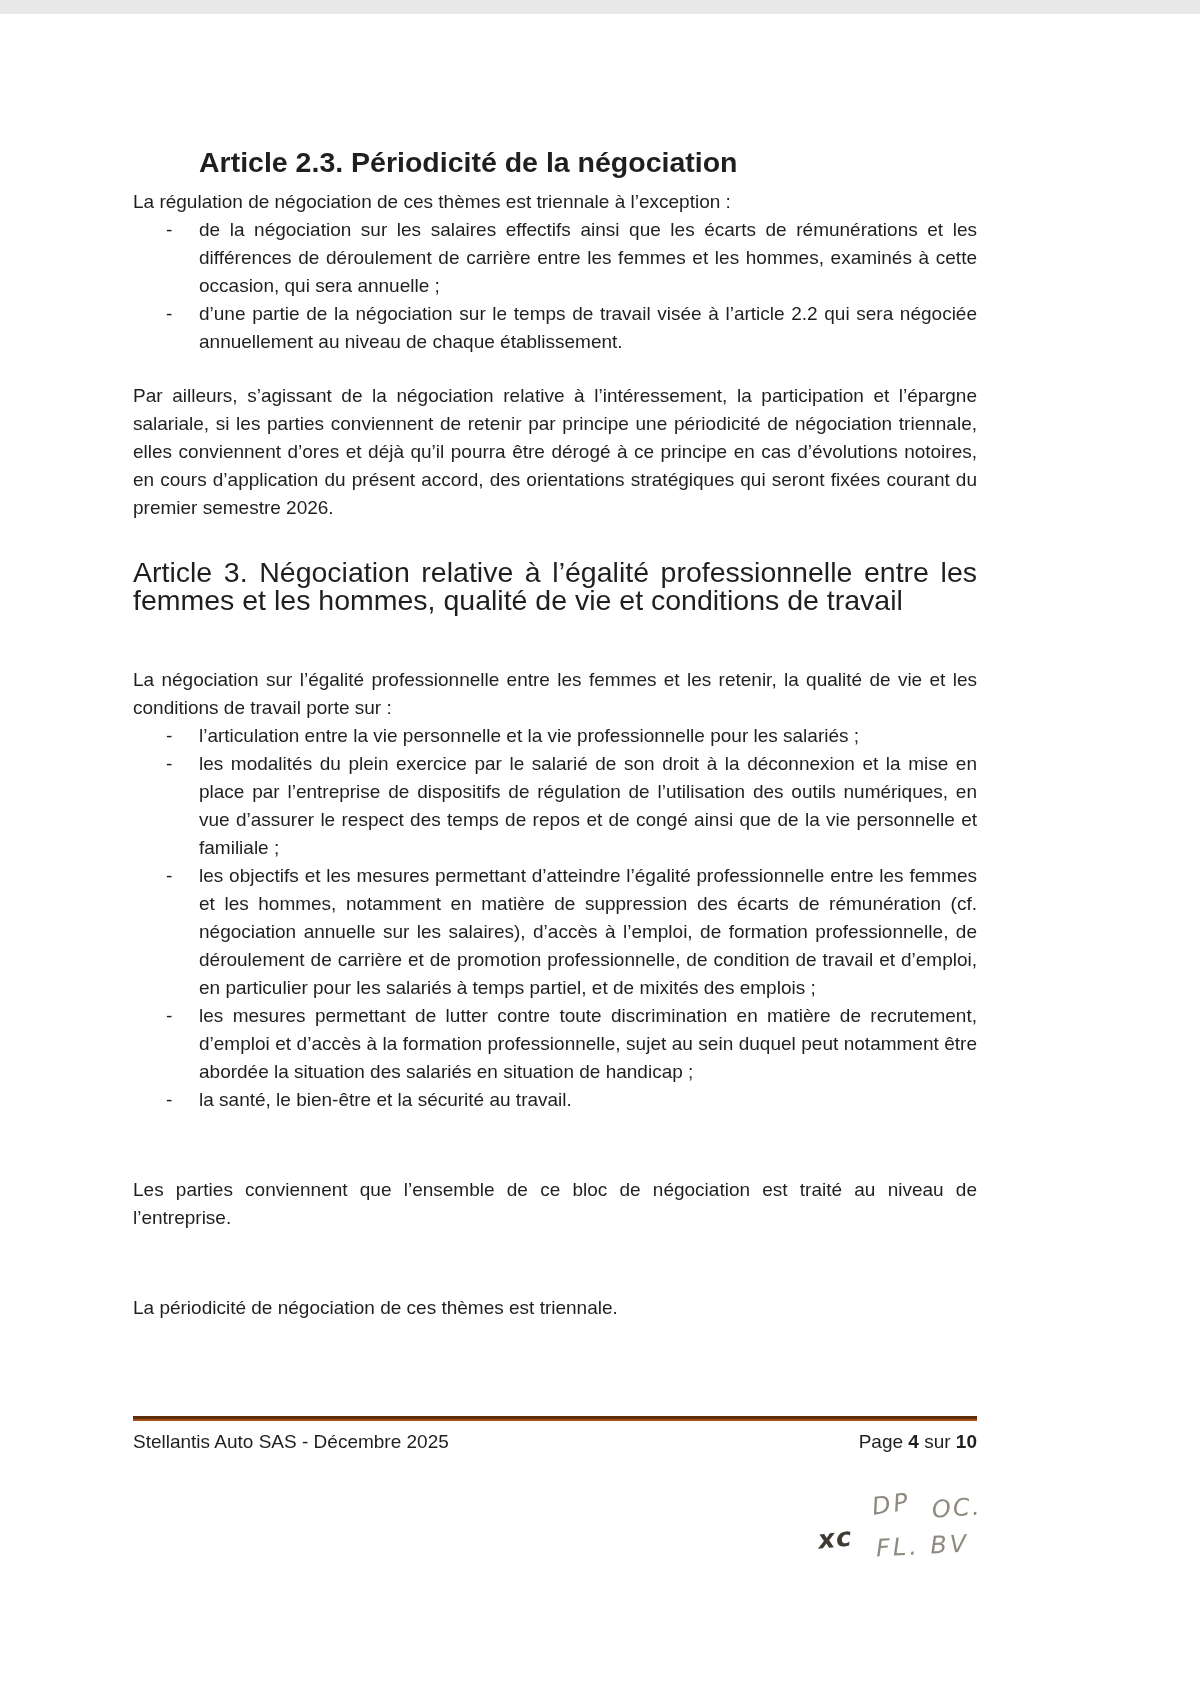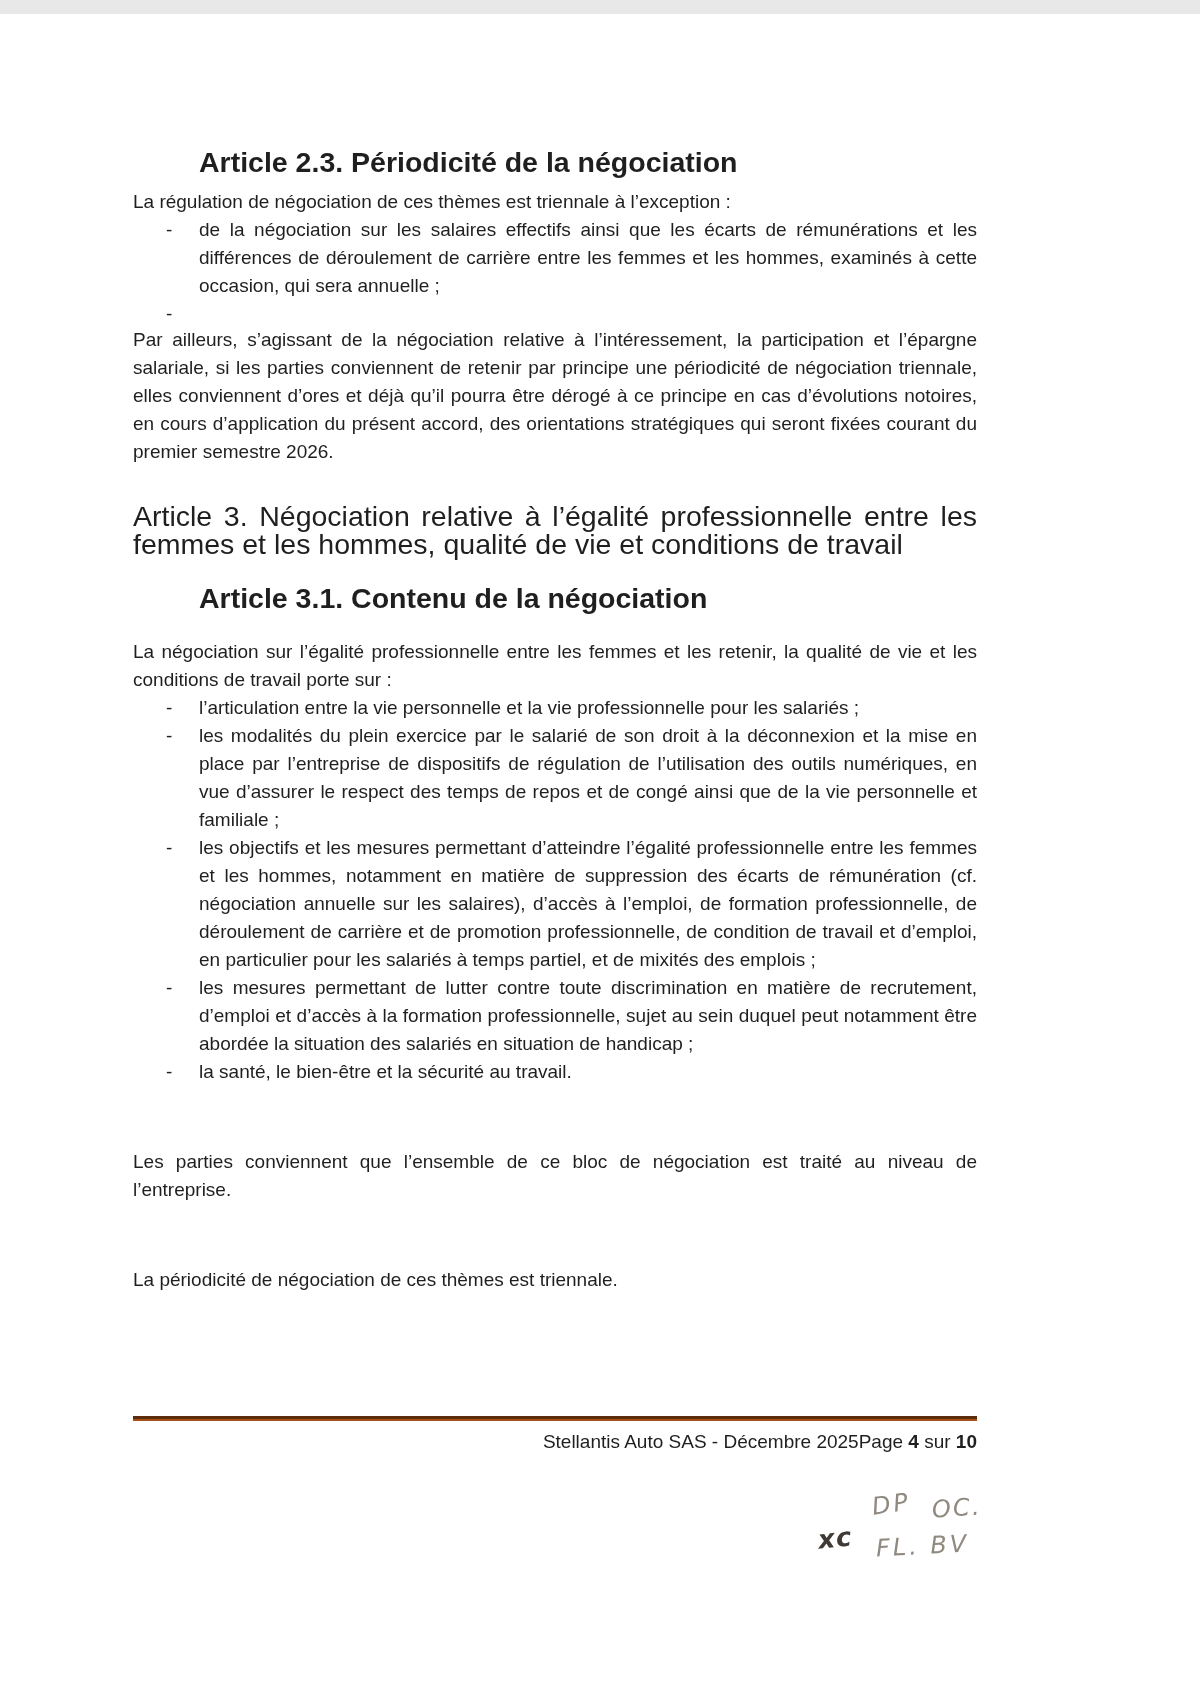--- a/index.html
+++ b/index.html
@@ -65,21 +65,21 @@
     top: 1402px;
     height: 5px;
     background: linear-gradient(to bottom, #5d2c0a 0 60%, #a65118 60% 100%);
   }
   .footer {
     position: absolute;
     left: 133px;
     width: 844px;
     top: 1414px;
     display: flex;
-    justify-content: flex-end;
+    justify-content: space-between;
     font-size: 19px;
     line-height: 28px;
     color: #1f1f1f;
   }
   .footer .bold { font-weight: bold; }
 
   .handwriting {
     position: absolute;
     left: 810px;
     top: 1470px;
@@ -109,31 +109,31 @@
 
     <p class="para">La régulation de négociation de ces thèmes est triennale à l’exception :</p>
 
     <ul class="bullet-list">
       <li class="bullet-item">
         <span class="dash">-</span>
         <span>de la négociation sur les salaires effectifs ainsi que les écarts de rémunérations et les différences de déroulement de carrière entre les femmes et les hommes, examinés à cette occasion, qui sera annuelle ;</span>
       </li>
       <li class="bullet-item">
         <span class="dash">-</span>
+        <span>d’une partie de la négociation sur le temps de travail visée à l’article 2.2 qui sera négociée annuellement au niveau de chaque établissement.</span>
       </li>
     </ul>
 
     <div class="spacer-md"></div>
     <p class="para">Par ailleurs, s’agissant de la négociation relative à l’intéressement, la participation et l’épargne salariale, si les parties conviennent de retenir par principe une périodicité de négociation triennale, elles conviennent d’ores et déjà qu’il pourra être dérogé à ce principe en cas d’évolutions notoires, en cours d’application du présent accord, des orientations stratégiques qui seront fixées courant du premier semestre 2026.</p>
 
     <div class="spacer-lg"></div>
     <h2 class="heading para" style="font-weight:normal;">Article 3. Négociation relative à l’égalité professionnelle entre les femmes et les hommes, qualité de vie et conditions de travail</h2>
 
     <div class="spacer-md"></div>
-    <h2 class="heading indent">Article 3.1. Contenu de la négociation</h2>
 
     <div class="spacer-md"></div>
     <p class="para">La négociation sur l’égalité professionnelle entre les femmes et les retenir, la qualité de vie et les conditions de travail porte sur :</p>
 
     <ul class="bullet-list">
       <li class="bullet-item">
         <span class="dash">-</span>
         <span>l’articulation entre la vie personnelle et la vie professionnelle pour les salariés ;</span>
       </li>
       <li class="bullet-item">

